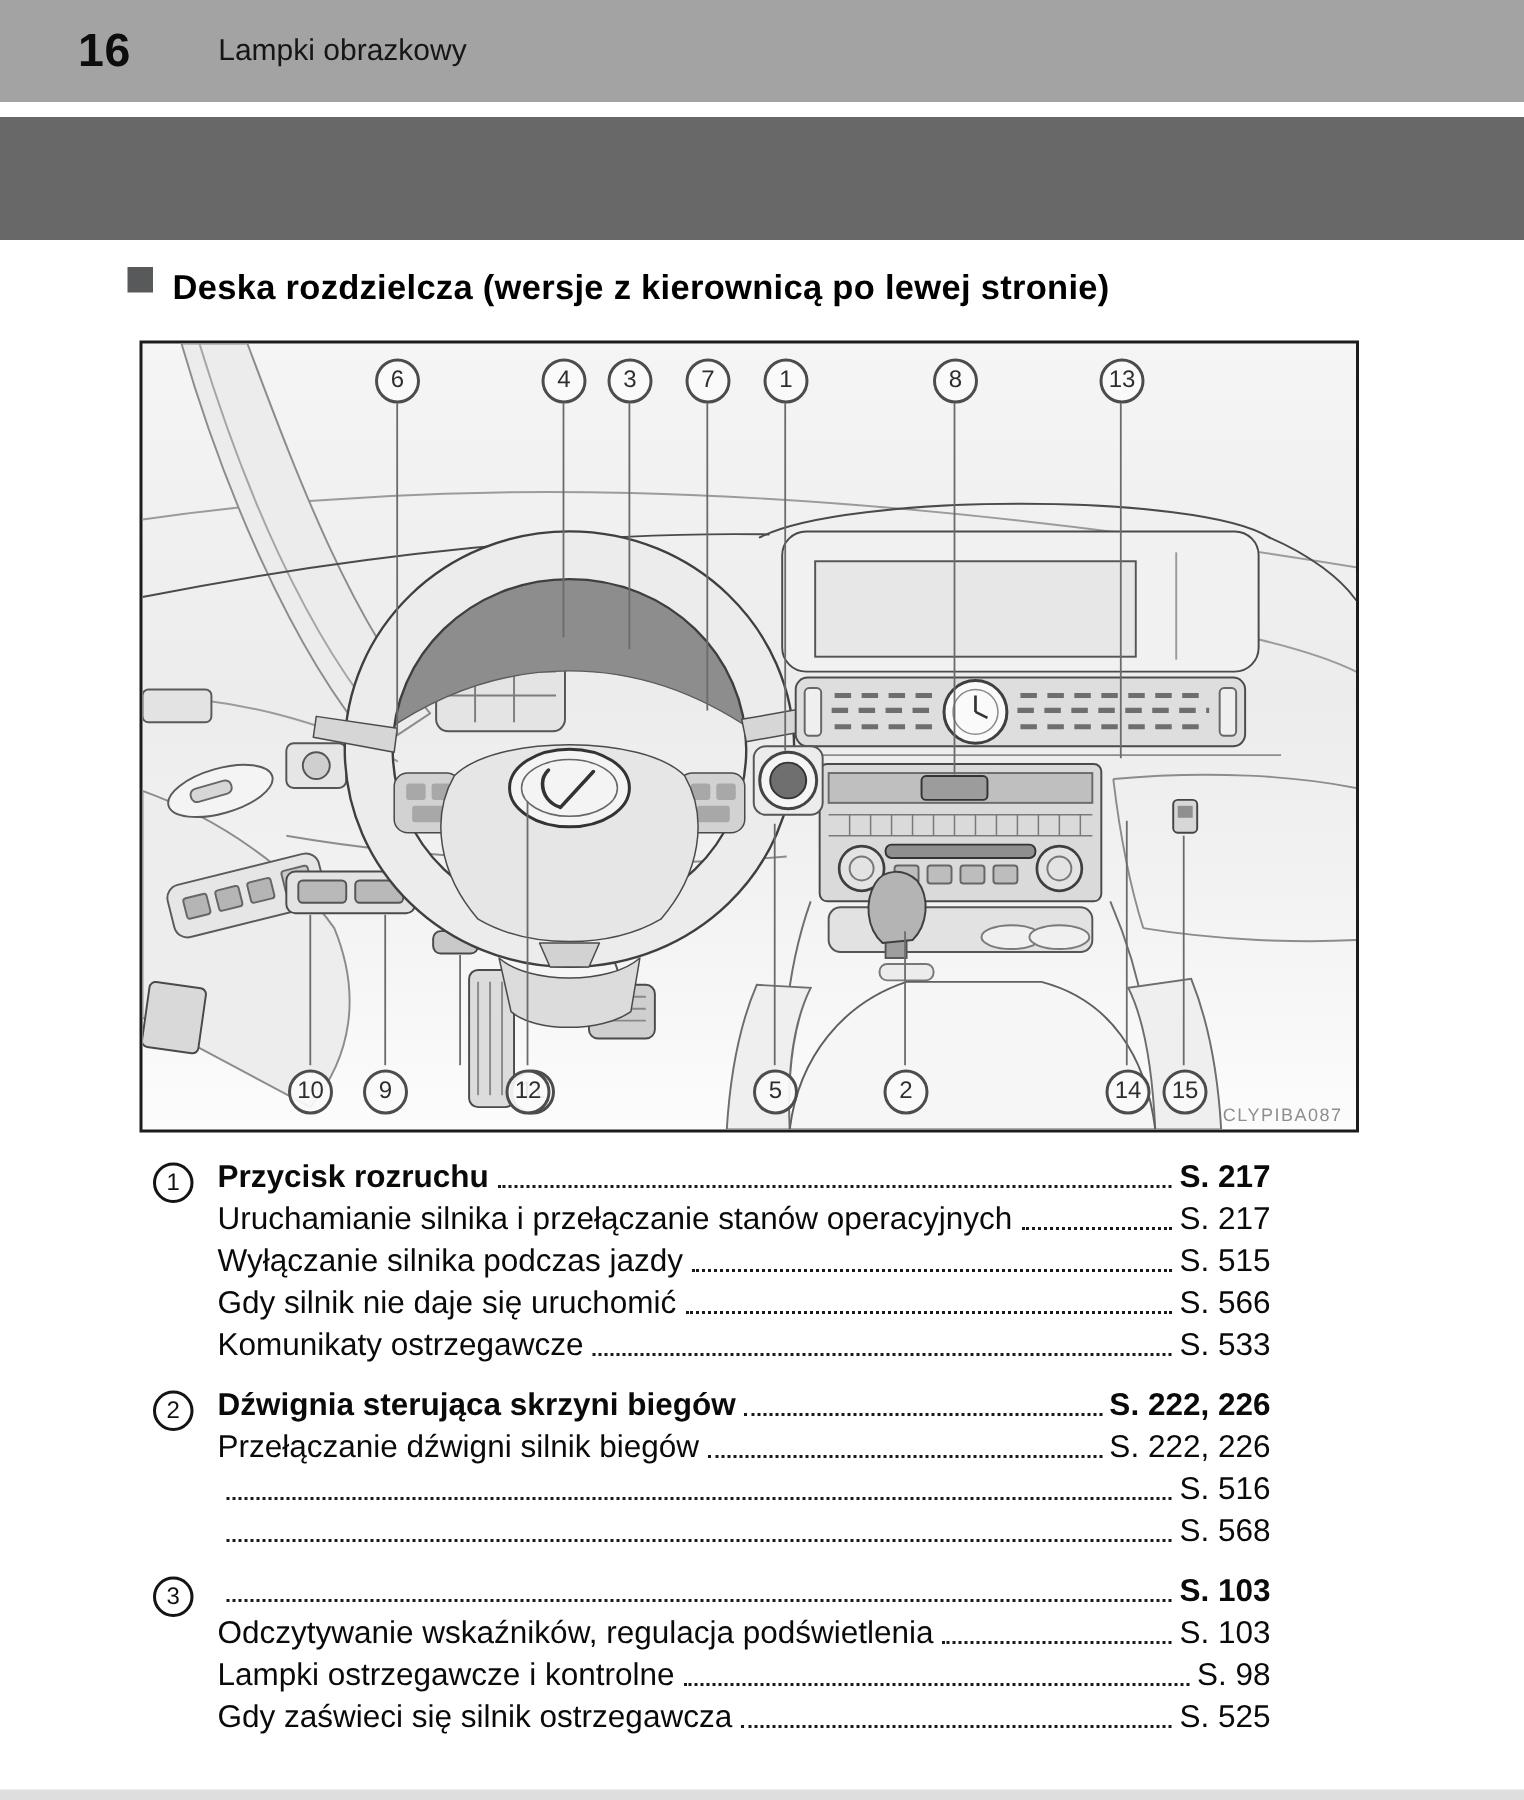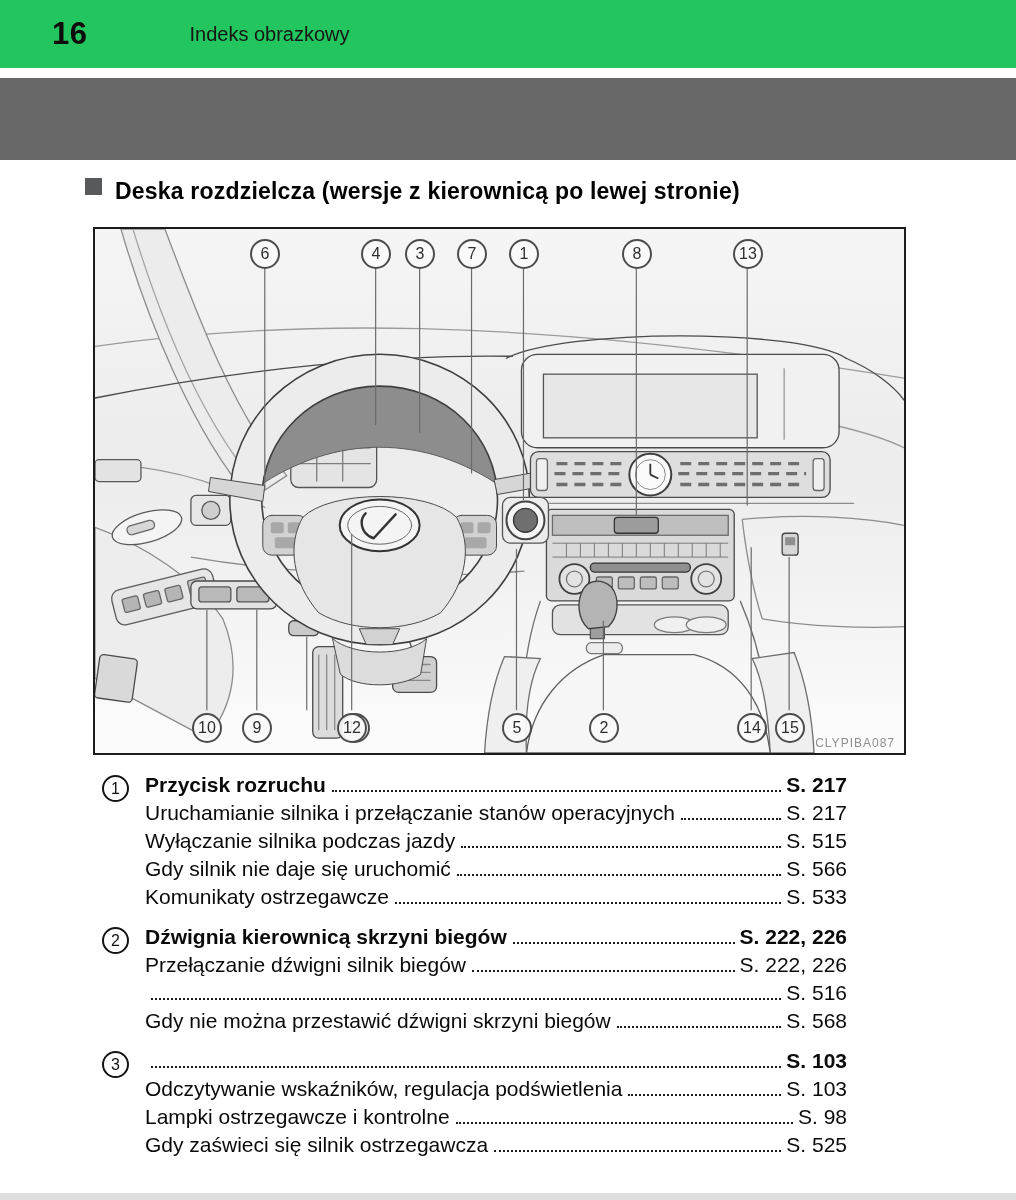--- a/index.html
+++ b/index.html
@@ -1,22 +1,22 @@
 <!DOCTYPE html>
 <html><head>
 <meta charset="utf-8">
 <style>
   * { margin:0; padding:0; box-sizing:border-box; }
   html,body { background:#ffffff; }
   body { font-family:"Liberation Sans","DejaVu Sans",sans-serif; color:#0a0a0a; }
   #page { position:relative; width:1016px; height:1200px; background:#ffffff; overflow:hidden; }
 
   
-  .header-band { position:absolute; left:0; top:0; width:1016px; height:68px; background:#22c55e;
-                 display:flex; align-items:center;gap:44px; }
+  .header-band { position:absolute; left:0; top:0; width:1016px; height:68px; background:#a3a3a3;
+                 display:flex; align-items:center; }
   .page-num { margin-left:52px; font-size:31px; font-weight:700; letter-spacing:0.5px; color:#0d0d0d; }
   .header-label { margin-left:58px; font-size:20px; font-weight:400; color:#161616; }
 
   
   .dark-band { position:absolute; left:0; top:78px; width:1016px; height:82px; background:#686868; }
 
   
   .section-title-row { position:absolute; left:85px; top:178px; display:flex; align-items:flex-start; }
   .bullet-square { width:17px; height:17px; background:#58595b; margin-right:13px; flex:0 0 auto; }
   .section-title { font-size:23px; font-weight:700; color:#000; letter-spacing:0.2px; }
@@ -49,21 +49,21 @@
   
   .bottom-strip { position:absolute; left:0; bottom:0; width:1016px; height:7px; background:#dedede; }
 </style>
 </head>
 <body>
 
 <div id="page">
 
   <div class="header-band">
     <span class="page-num">16</span>
-    <span class="header-label">Indeks obrazkowy</span>
+    <span class="header-label">Lampki obrazkowy</span>
   </div>
 
   <div class="dark-band"></div>
 
   <div class="section-title-row">
     <span class="bullet-square"></span>
     <span class="section-title">Deska rozdzielcza (wersje z kierownicą po lewej stronie)</span>
   </div>
 
   <div class="diagram-box">
@@ -274,38 +274,37 @@
         <span class="dots"></span>
         <span class="pref">S. 533</span>
       </div>
     </div>
 
     <div class="group">
       <div class="row title-row">
         <span class="numwrap">
             <span class="cnum">2</span>
           </span>
-        <span class="label bold">Dźwignia kierownicą skrzyni biegów</span>
+        <span class="label bold">Dźwignia sterująca skrzyni biegów</span>
         <span class="dots"></span>
         <span class="pref bold">S. 222, 226</span>
       </div>
       <div class="row">
         <span class="numwrap"></span>
         <span class="label">Przełączanie dźwigni silnik biegów</span>
         <span class="dots"></span>
         <span class="pref">S. 222, 226</span>
       </div>
       <div class="row">
         <span class="numwrap"></span>
         <span class="dots"></span>
         <span class="pref">S. 516</span>
       </div>
       <div class="row">
         <span class="numwrap"></span>
-        <span class="label">Gdy nie można przestawić dźwigni skrzyni biegów</span>
         <span class="dots"></span>
         <span class="pref">S. 568</span>
       </div>
     </div>
 
     <div class="group">
       <div class="row title-row">
         <span class="numwrap">
             <span class="cnum">3</span>
           </span>

